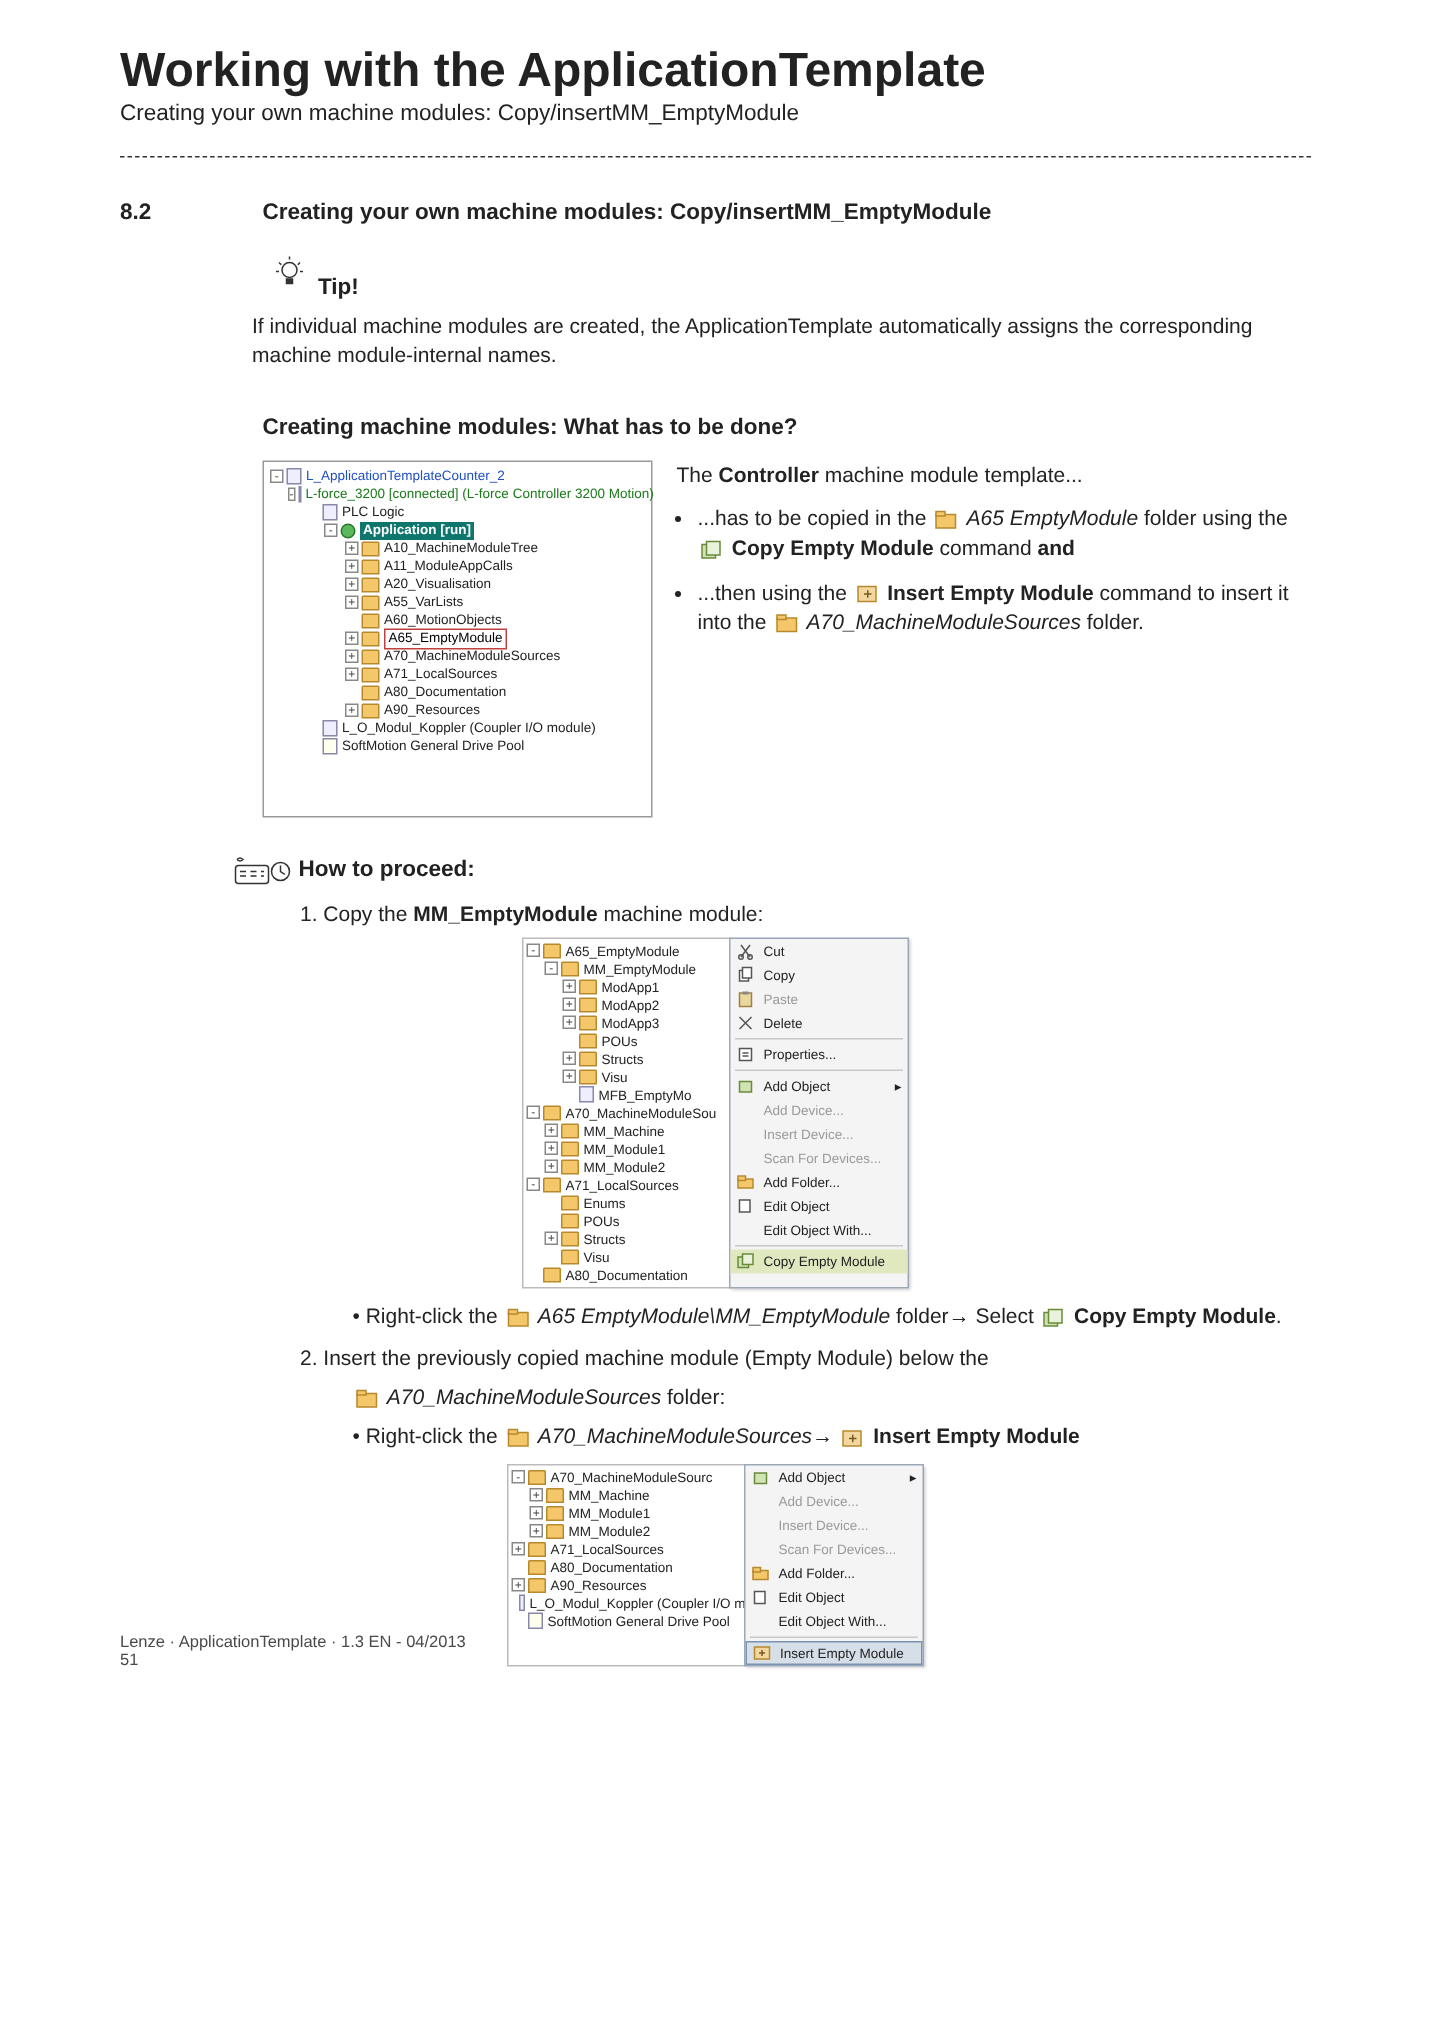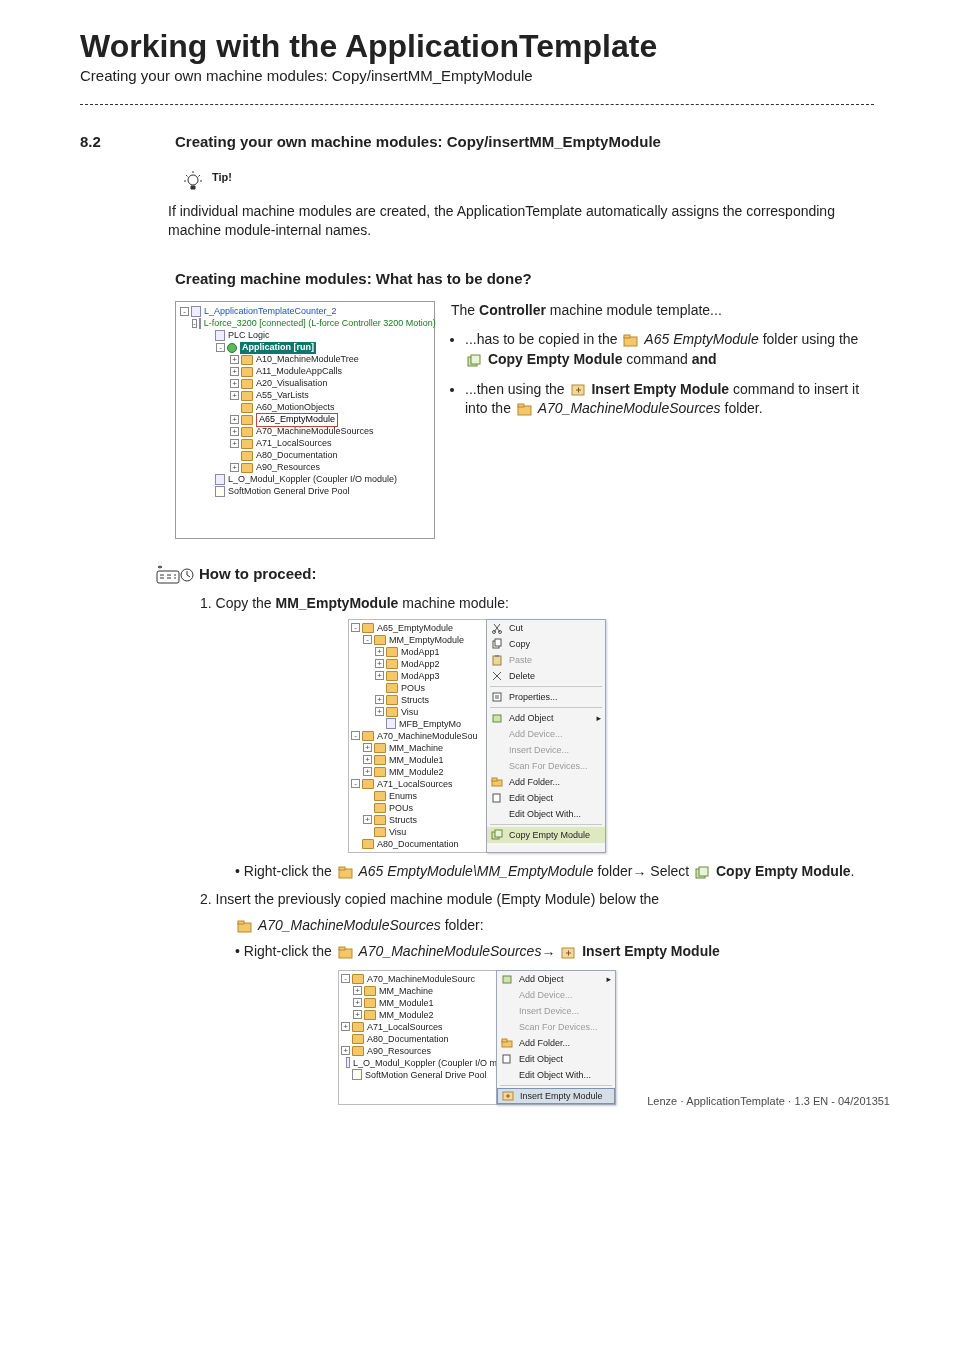--- a/index.html
+++ b/index.html
@@ -21,21 +21,21 @@
     letter-spacing: 3px;
     margin: 20px 0 28px 0;
     white-space: nowrap;
     overflow: hidden;
   }
   .section-row { display: flex; }
   .sec-num { width: 95px; font-weight: 700; font-size: 15px; flex:0 0 95px;}
   .sec-title { font-weight: 700; font-size: 15px; }
   .tip-row { display:flex; align-items:flex-start; margin:18px 0 8px 100px; }
   .tip-icon { width:26px; height:26px; margin-right:6px; display:flex; align-items:center; justify-content:center;}
-  .tip-title { font-weight:700; font-size:11px; margin-top:3px;text-align:right;}
+  .tip-title { font-weight:700; font-size:15px; margin-top:15px;text-align:right;}
   .tip-body { margin-left:88px; font-size:14px; line-height:1.35; }
   .subhead { font-weight:700; margin:30px 0 14px 95px; font-size:15px;}
   .twocol { display:flex; margin-left:95px; }
   .left-img { flex:0 0 260px; }
   .right-txt { flex:1; padding-left:16px; font-size:14px; line-height:1.4; }
   .right-txt ul { margin:10px 0 8px 14px; padding:0; }
   .right-txt li { margin-bottom:10px; }
   .italic { font-style: italic; }
   .bold { font-weight:700; }
   .folder-icon, .cmd-icon {
@@ -44,21 +44,21 @@
   }
   .justified { text-align: justify; }
   .howto-row { display:flex; align-items:center; margin:24px 0 10px 75px; }
   .howto-icon { width:40px; height:22px; margin-right:4px;}
   .howto-title { font-weight:700; font-size:15px; }
   .step { margin-left:120px; font-size:14px; margin-bottom:8px; }
   .step-body { margin-left:155px; font-size:14px; line-height:1.45; }
   .bullet { margin-left:155px; font-size:14px; line-height:1.45; margin-top:6px;}
   .bullet::before { content:"• "; }
   .center-img { display:flex; justify-content:center; margin:8px 0; }
-  .footer { position:absolute; bottom:26px; left:80px; right:64px; display:flex; justify-content:flex-end; font-size:11px; color:#4a4a4a;}
+  .footer { position:absolute; bottom:26px; left:80px; right:64px; display:flex; justify-content:center; font-size:11px; color:#4a4a4a;flex-direction:column;}
   
   .tree-box {
     border:1px solid #9a9a9a; width:260px; font-size:9px; font-family: Tahoma, Arial, sans-serif;
     background:#fff; padding:4px 2px 40px 2px; line-height:1.3;
   }
   .tree-box .ln { white-space: nowrap; padding-left: var(--ind,0px); display:flex; align-items:center; height:12px;}
   .tree-box .blue { color:#2050c0; }
   .tree-box .green { color:#1a7a1a; }
   .tree-box .hl { background:#0f766e; color:#fff; padding:0 2px;}
   .tree-box .sel { border:1px solid #c04040; padding:0 2px; color:#000;}

